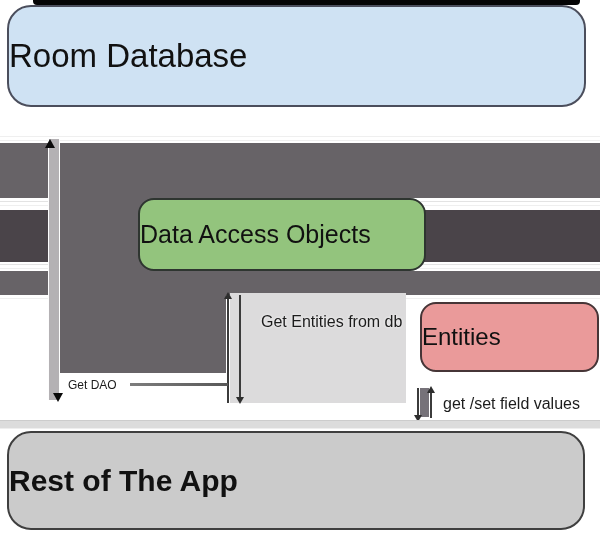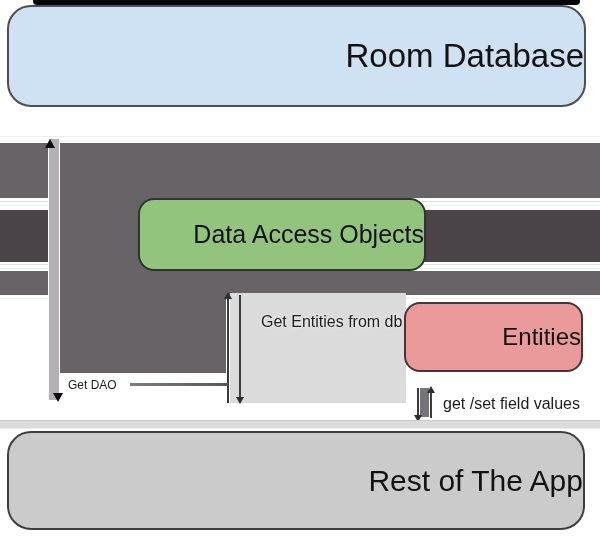--- a/index.html
+++ b/index.html
@@ -2,27 +2,27 @@
 <html><head>
 <meta charset="utf-8">
 <style>
   html,body{margin:0;padding:0;background:#fff;}
   .stage{
     position:relative;width:600px;height:542px;background:#ffffff;overflow:hidden;
     font-family:"Liberation Sans", sans-serif;color:#151515;
   }
   
   .node{
-    position:absolute;display:flex;align-items:center;justify-content:flex-end;
+    position:absolute;display:flex;align-items:center;justify-content:flex-start;
     border:2px solid #3e4048;box-sizing:border-box;color:#111;text-align:center;
   }
   .node-room{left:7px;top:5px;width:579px;height:102px;border-radius:24px;font-size:33px;border-color:#4b4e5c;}
   .node-dao{left:138px;top:198px;width:288px;height:73px;border-radius:16px;font-size:25px;border-color:#2e3530;}
-  .node-entities{left:404px;top:302px;width:179px;height:70px;border-radius:16px;font-size:24px;border-color:#463537;}
-  .node-rest{left:7px;top:431px;width:578px;height:99px;border-radius:24px;font-size:30px;border-color:#3f3f3f;}
+  .node-entities{left:420px;top:302px;width:179px;height:70px;border-radius:16px;font-size:24px;border-color:#463537;}
+  .node-rest{left:7px;top:431px;width:578px;height:99px;border-radius:24px;font-size:30px;border-color:#3f3f3f;font-weight:bold;}
   
   .band{position:absolute;left:0;width:600px;}
   .band-a{top:143px;height:55px;}
   .band-b{top:210px;height:52px;}
   .band-c{top:271px;height:24px;}
   .tall-block{position:absolute;left:58px;top:143px;width:168px;height:230px;}
   .light-bar{
     position:absolute;left:48px;top:139px;width:10px;height:261px;
     border-left:1px solid #fdfdfd;border-right:1px solid #fdfdfd;box-sizing:content-box;
   }

